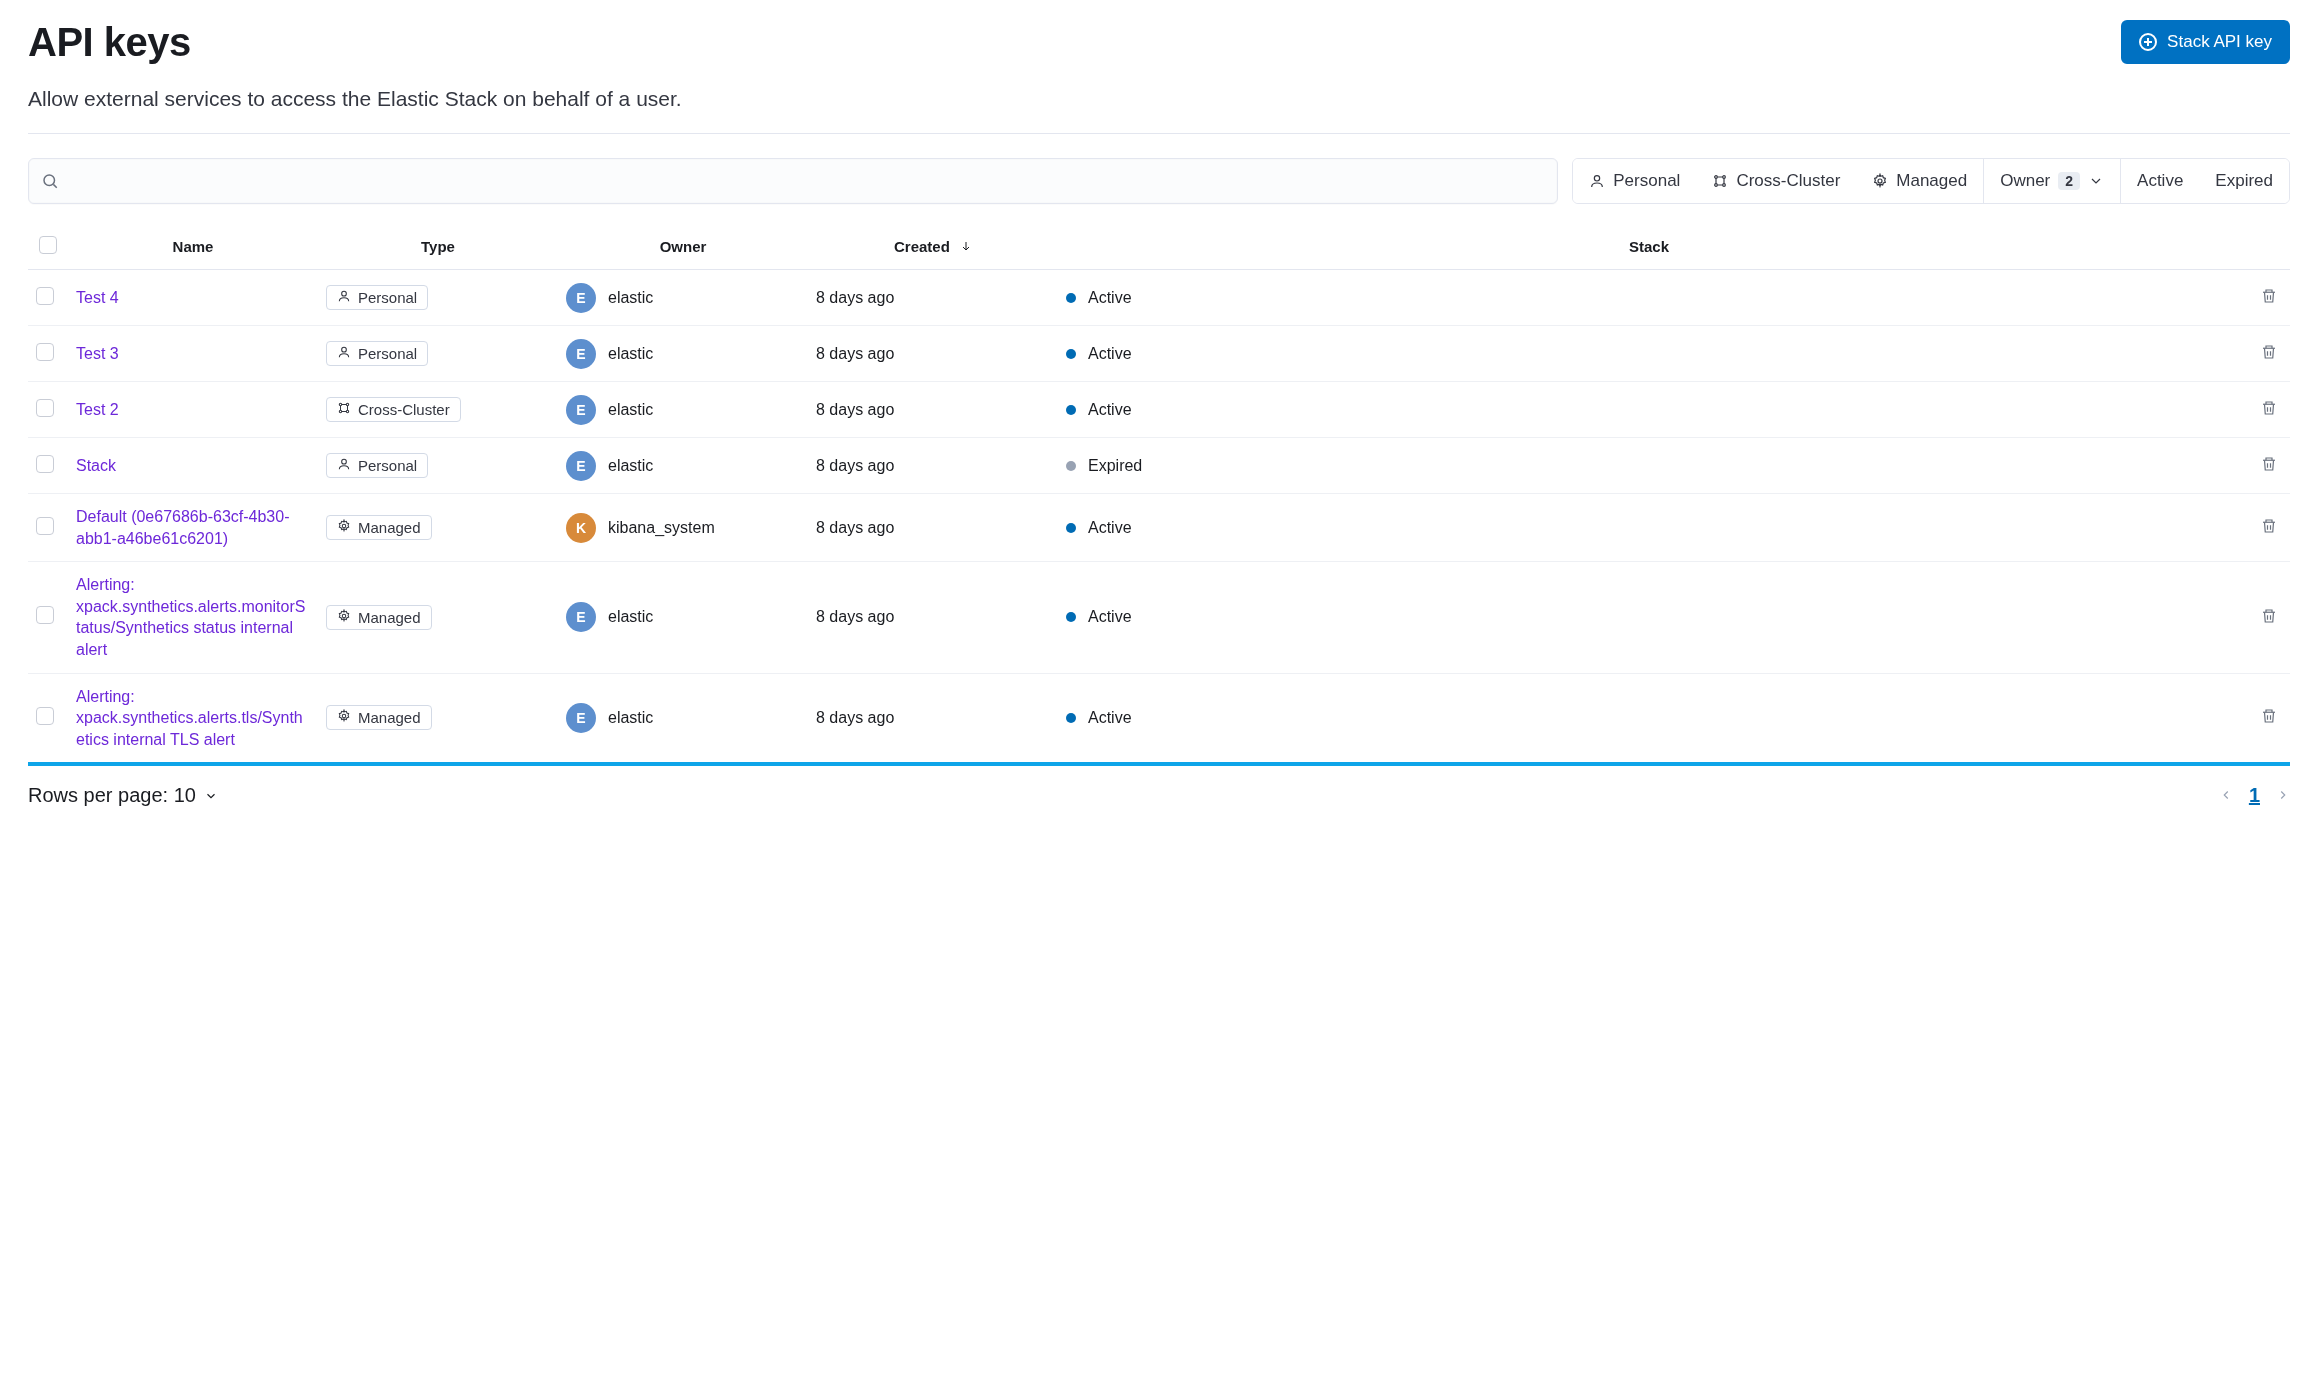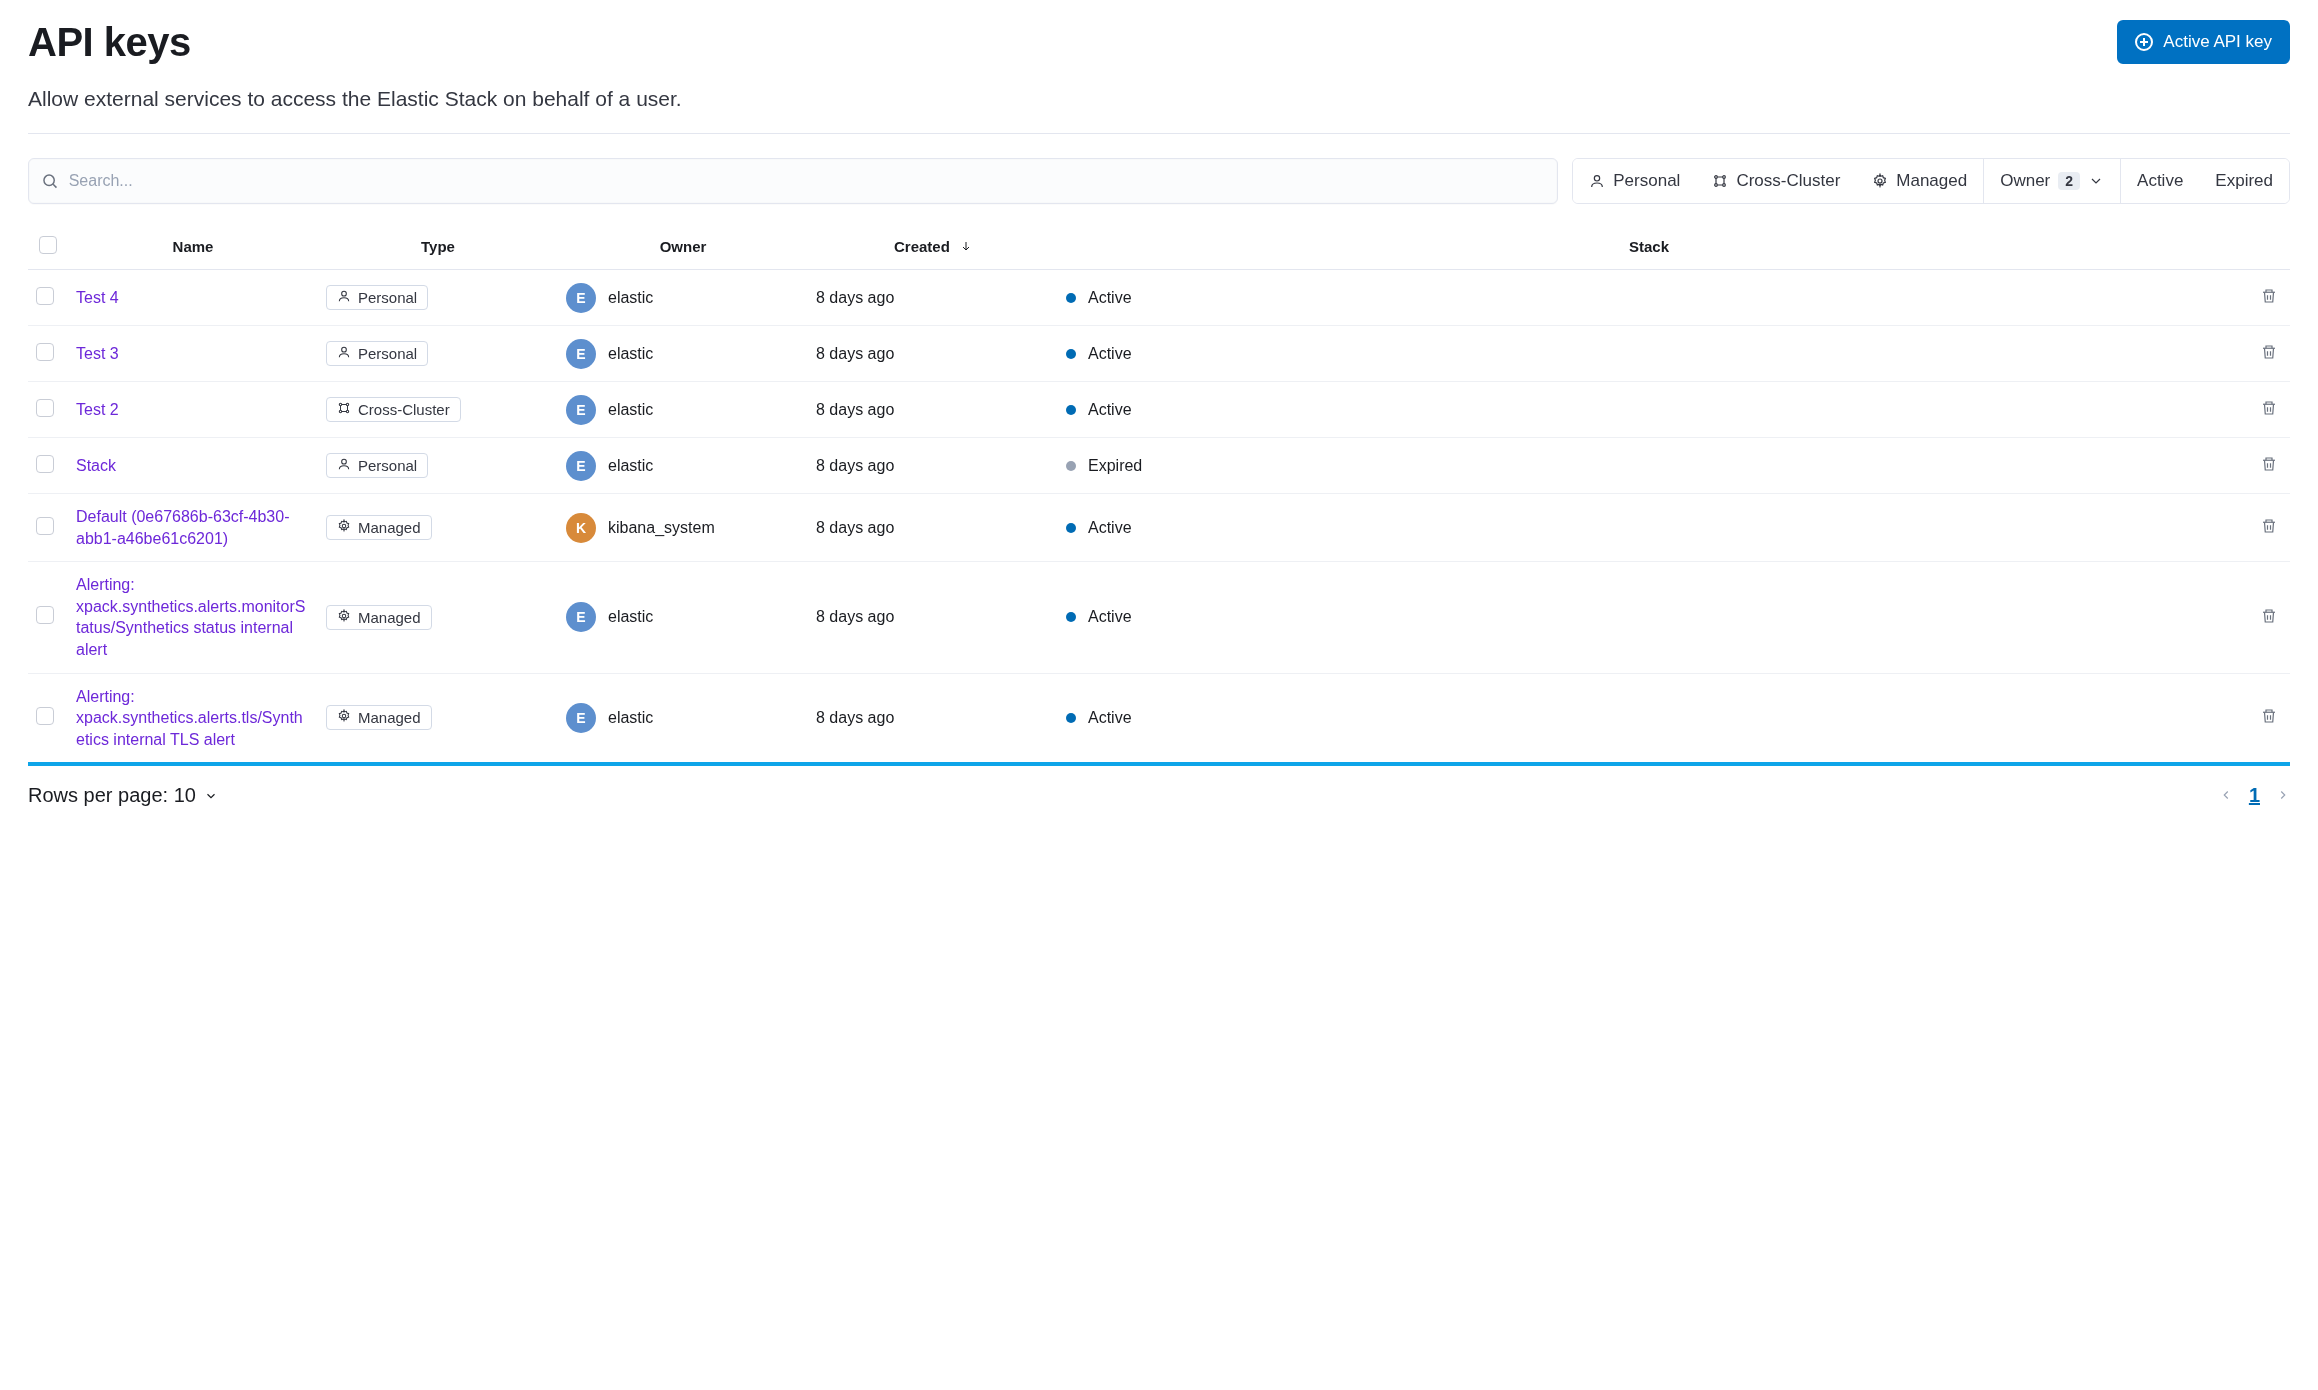--- a/index.html
+++ b/index.html
@@ -231,35 +231,34 @@
     cursor: pointer;
   }
 </style>
 </head>
 <body>
 
 <div class="header-row">
   <h1>API keys</h1>
   <button class="create-btn">
     <span class="plus-circle"></span>
-    <span>Active API key</span>
+    <span>Stack API key</span>
   </button>
 </div>
 
 <p class="subtitle">Allow external services to access the Elastic Stack on behalf of a user.</p>
 
 <hr class="rule">
 
 <div class="controls-row">
   <div class="search-wrap">
     <svg viewBox="0 0 24 24">
         <circle cx="11" cy="11" r="7"></circle>
         <line x1="21" y1="21" x2="16.5" y2="16.5"></line>
       </svg>
-    <input type="text" placeholder="Search..." style="">
   </div>
 
   <div class="filter-group">
     <div class="filter-item">
       <svg viewBox="0 0 24 24">
           <circle cx="12" cy="8" r="4"></circle>
           <path d="M4 21c0-4 4-6 8-6s8 2 8 6"></path>
         </svg>
       <span>Personal</span>
     </div>

